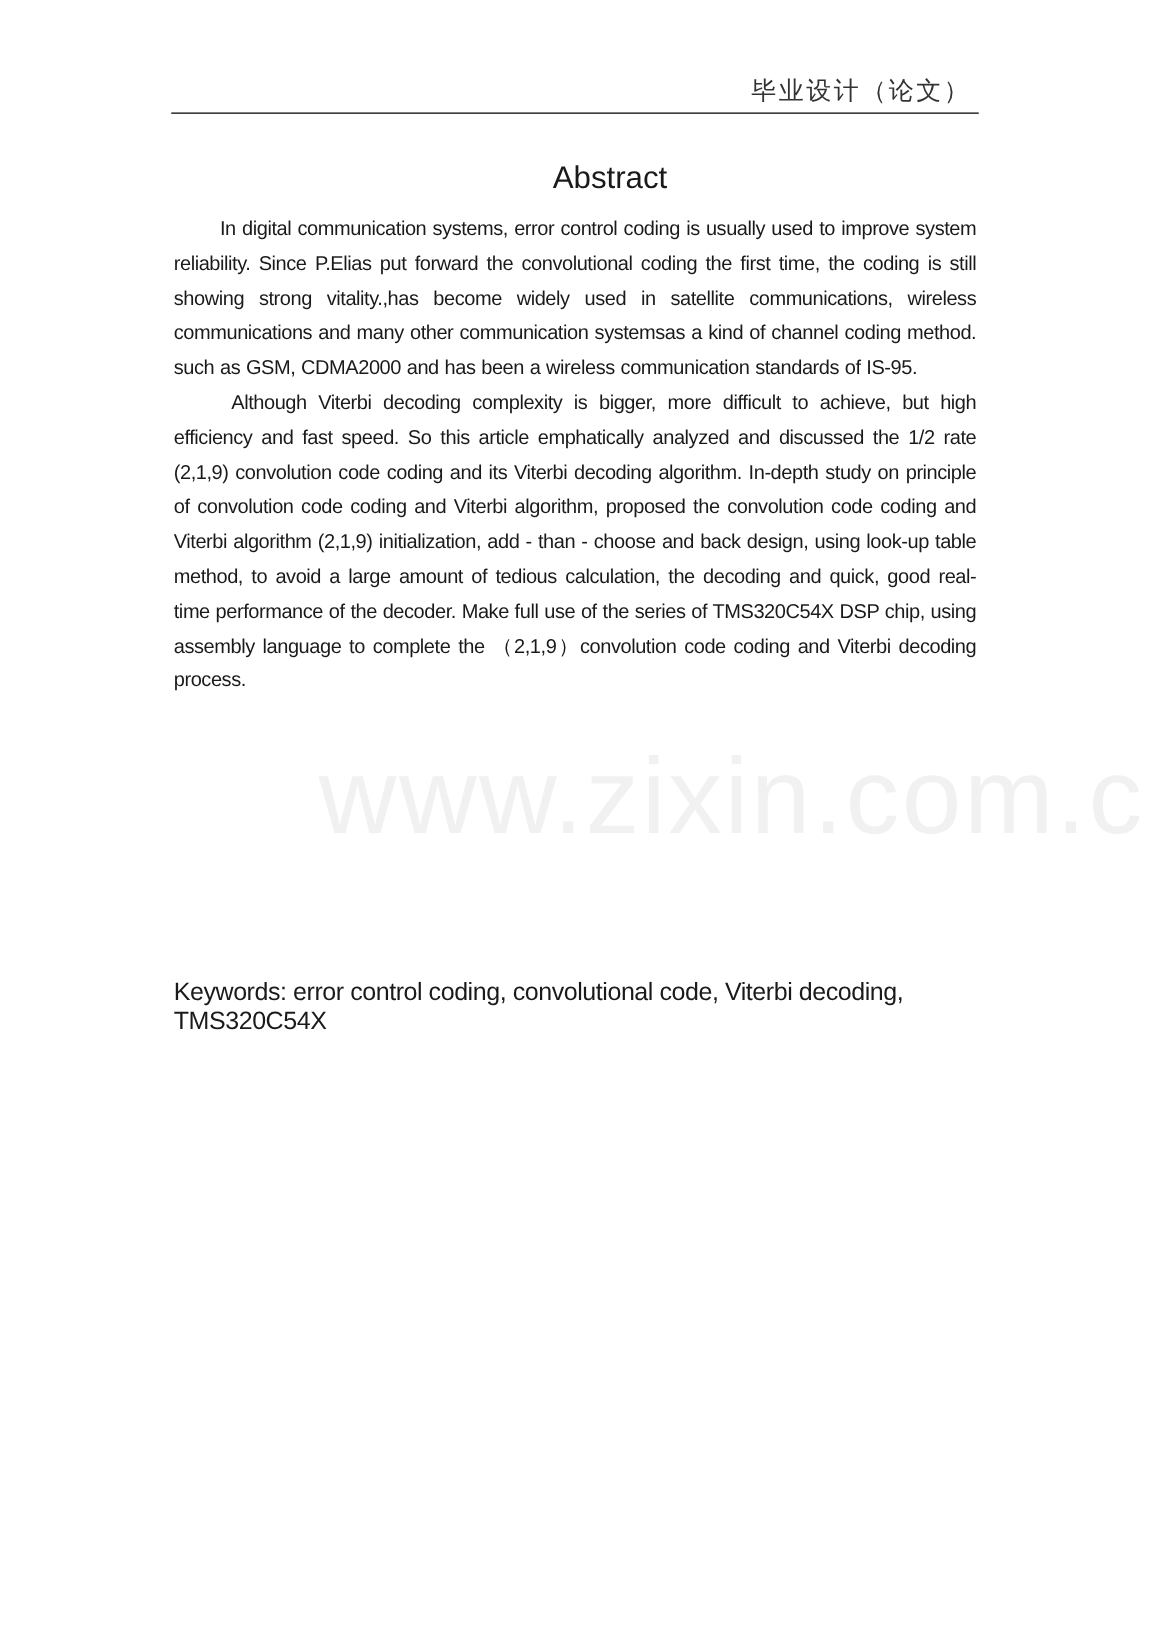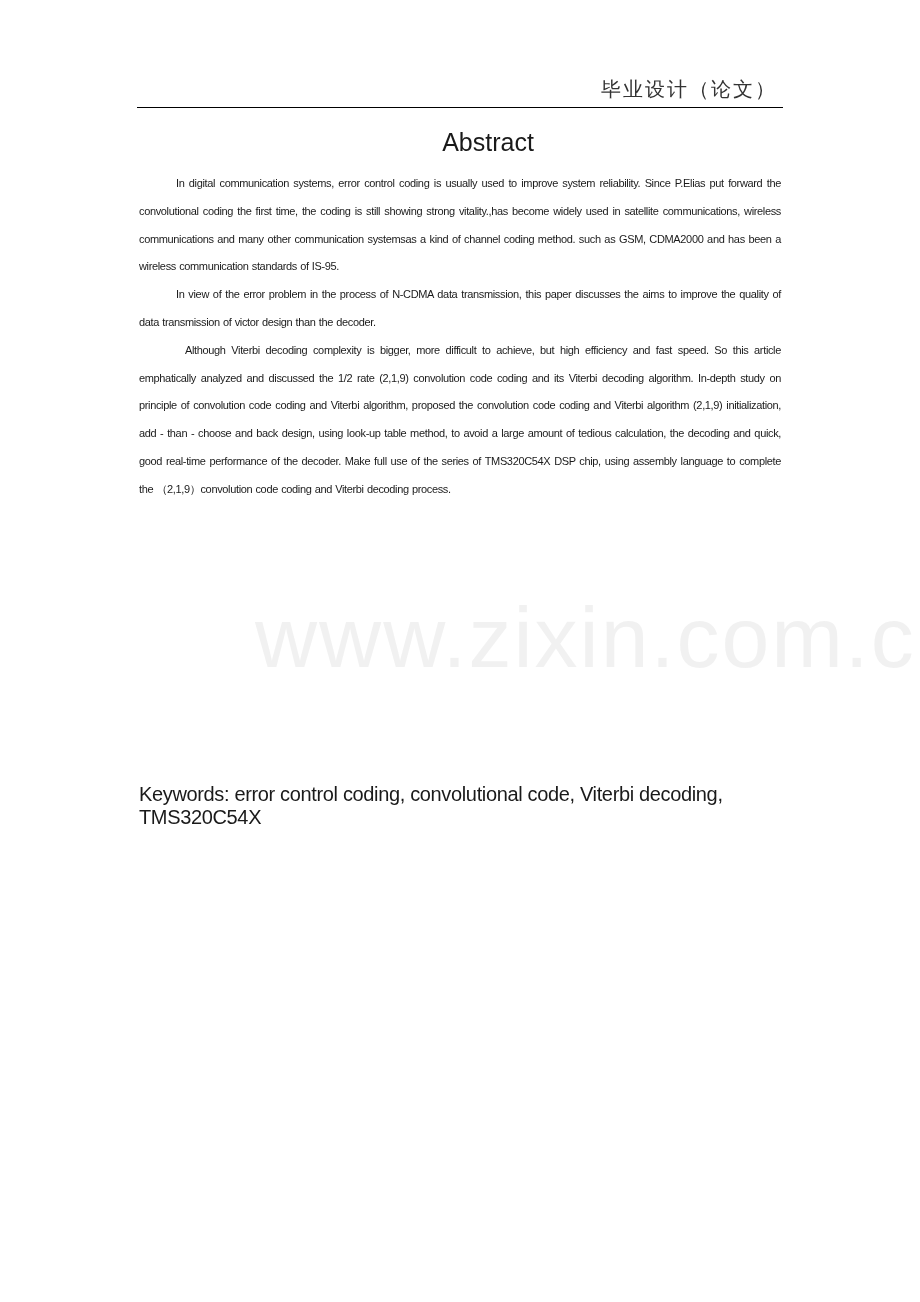--- a/index.html
+++ b/index.html
@@ -18,21 +18,21 @@
     .page {
       position: absolute;
       left: 0; top: 0;
       width: 920px;
       height: 1302px;
       background: #ffffff;
     }
     .running-header {
       position: absolute;
       left: 137px;
-      top: 72px;
+      top: 55px;
       width: 646px;
       height: 36px;
       border-bottom: 1.5px solid #000;
       box-sizing: border-box;
     }
     .running-header-text {
       position: absolute;
       right: 6px;
       top: 4px;
       font-family: "DejaVu Serif", "Liberation Serif", serif;
@@ -48,21 +48,21 @@
       text-align: center;
       font-size: 25px;
       color: #1a1a1a;
       font-family: "Liberation Sans", "DejaVu Sans", sans-serif;
     }
     .body-text {
       position: absolute;
       left: 139px;
       top: 170px;
       width: 642px;
-      font-size: 11px;
+      font-size: 16px;
       line-height: 27.8px;
       text-align: justify;
       font-family: "Liberation Sans", "DejaVu Sans", sans-serif;
       color: #1a1a1a;
     }
     .body-text p {
       margin: 0;
       text-indent: 37px;
       letter-spacing: -0.35px;
       word-spacing: 0.5px;
@@ -98,21 +98,20 @@
 <div class="page">
 
   <div class="running-header">
     <span class="running-header-text">毕业设计（论文）</span>
   </div>
 
   <div class="title">Abstract</div>
 
   <div class="body-text">
     <p class="p1">In digital communication systems, error control coding is usually used to improve system reliability. Since P.Elias put forward the convolutional coding the first time, the coding is still showing strong vitality.,has become widely used in satellite communications, wireless communications and many other communication systemsas a kind of channel coding method. such as GSM, CDMA2000 and has been a wireless communication standards of IS-95.</p>
-    <p class="p2">In view of the error problem in the process of N-CDMA data transmission, this paper discusses the aims to improve the quality of data transmission of victor design than the decoder.</p>
     <p class="p3">Although Viterbi decoding complexity is bigger, more difficult to achieve, but high efficiency and fast speed. So this article emphatically analyzed and discussed the 1/2 rate (2,1,9) convolution code coding and its Viterbi decoding algorithm. In-depth study on principle of convolution code coding and Viterbi algorithm, proposed the convolution code coding and Viterbi algorithm (2,1,9) initialization, add - than - choose and back design, using look-up table method, to avoid a large amount of tedious calculation, the decoding and quick, good real-time performance of the decoder. Make full use of the series of TMS320C54X DSP chip, using assembly language to complete the （2,1,9）convolution code coding and Viterbi decoding process.</p>
   </div>
 
   <div class="keywords">Keywords: error control coding, convolutional code, Viterbi decoding, TMS320C54X</div>
 
   <div class="watermark">www.zixin.com.cn</div>
 
 </div>
 
 </body></html>

